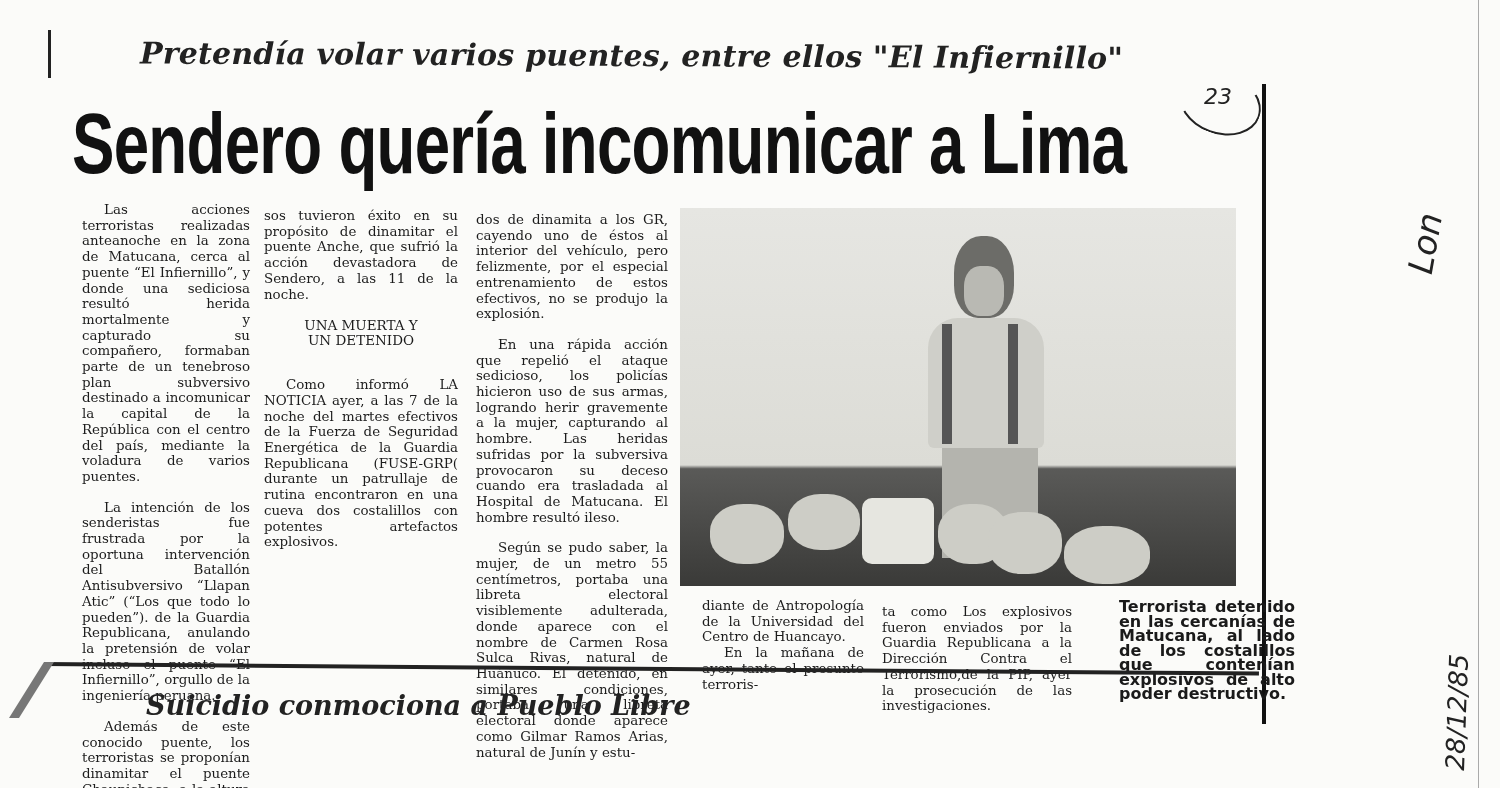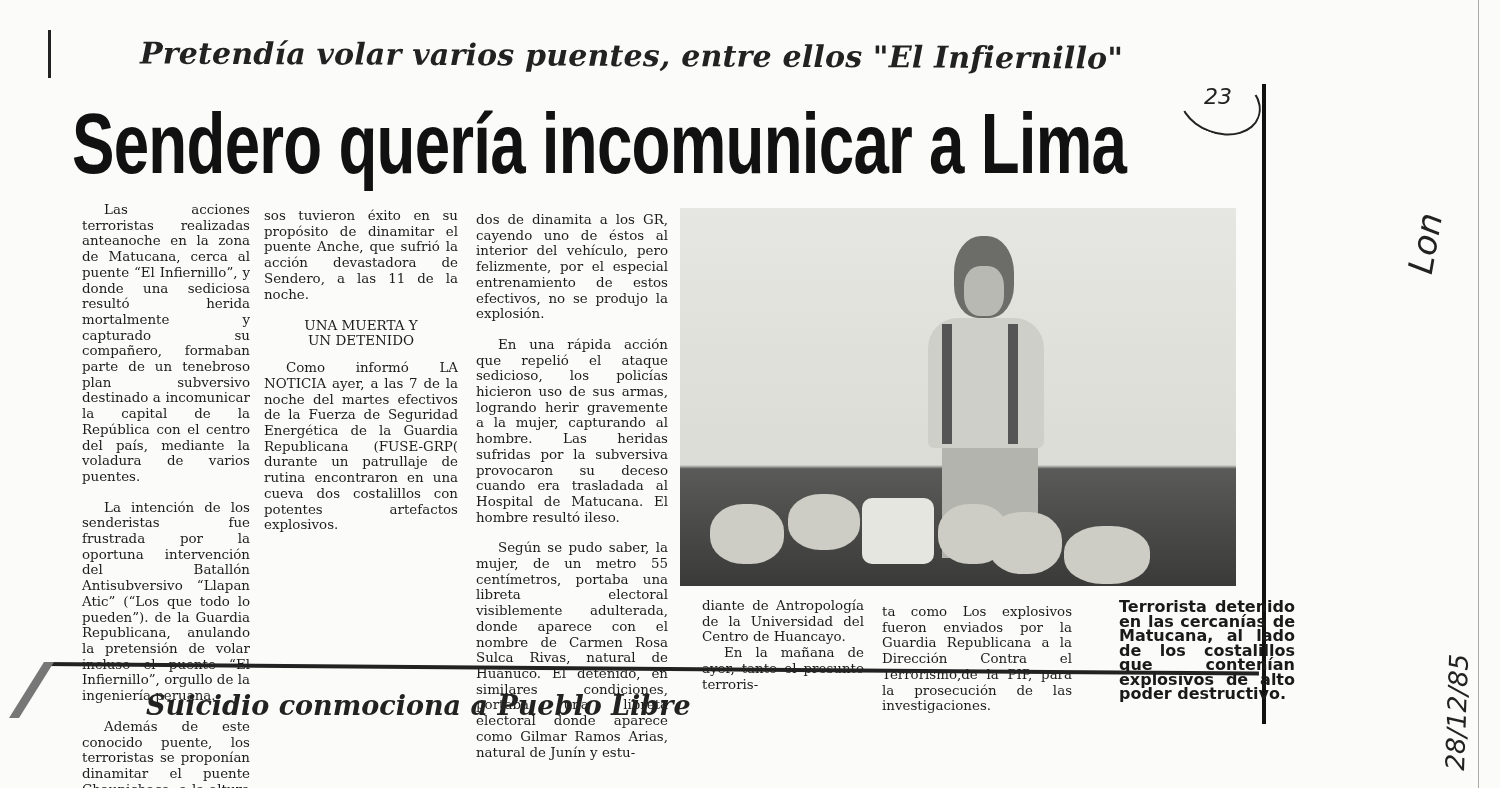--- a/index.html
+++ b/index.html
@@ -34,21 +34,21 @@
   }
   .handnum .num { position:absolute; left:14px; top:4px;text-align:right; }
   .col {
     position:absolute; font-size:13.4px; line-height:15.7px; text-align:justify;
     color:#1c1c1c;
   }
   .col p { margin:0; text-indent:22px; }
   .col p + p { margin-top:15px; }
   .col p.noind { text-indent:0; }
   .subhead {
-    text-align:center; font-size:13.5px; line-height:15px; margin:16px 0 12px 0;
+    text-align:center; font-size:13.5px; line-height:15px; margin:16px 0 29px 0;
     text-indent:0;
   }
   .photo {
     left:680px; top:208px; width:556px; height:378px;
     background:linear-gradient(to bottom, #e6e6e2 0%, #dcdcd6 68%, #5a5a58 69%, #3a3a38 100%);
     overflow:hidden;
   }
   .photo .person-head { position:absolute; left:274px; top:28px; width:60px; height:82px; background:#6c6c68; border-radius:45% 45% 40% 40%; }
   .photo .person-face { position:absolute; left:284px; top:58px; width:40px; height:50px; background:#b9b9b3; border-radius:40%; }
   .photo .person-body { position:absolute; left:248px; top:110px; width:116px; height:130px; background:#cfcfc9; border-radius:30px 30px 6px 6px; }
@@ -127,21 +127,21 @@
   <div class="bag" style="left:308px; top:304px; width:74px; height:62px;"></div>
   <div class="bag" style="left:384px; top:318px; width:86px; height:58px;"></div>
 </div>
 
 <div class="col" style="left:702px; top:598px; width:162px;">
   <p class="noind">diante de Antropología de la Universidad del Centro de Huancayo.</p>
   <p style="margin-top:0;">En la mañana de ayer, tanto el presunto terroris-</p>
 </div>
 
 <div class="col" style="left:882px; top:604px; width:190px;">
-  <p class="noind">ta como Los explosivos fueron enviados por la Guardia Republicana a la Dirección Contra el Terrorismo,de la PIP, para la prosecución de las investigaciones.</p>
+  <p class="noind">ta como Los explosivos fueron enviados por la Guardia Republicana a la Dirección Contra el Terrorismo,de la PIP, ayer la prosecución de las investigaciones.</p>
 </div>
 
 <div class="abs caption">Terrorista detenido en las cercanías de Matucana, al lado de los costalillos que contenían explosivos de alto poder destructivo.</div>
 
 <div class="abs bottomrule"></div>
 <div class="abs slash"></div>
 <div class="abs second-head">Suicidio conmociona a Pueblo Libre</div>
 
 <div class="abs margin-note">Lon</div>
 <div class="abs margin-date">28/12/85</div>

